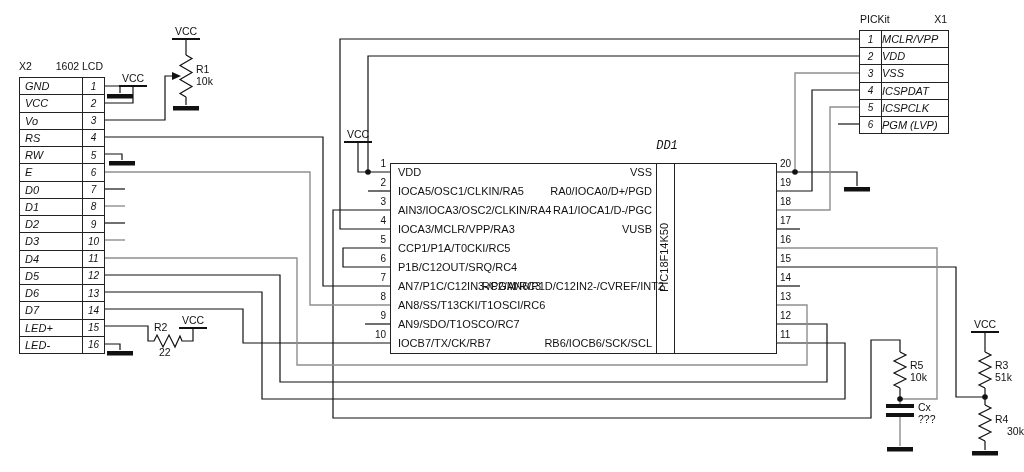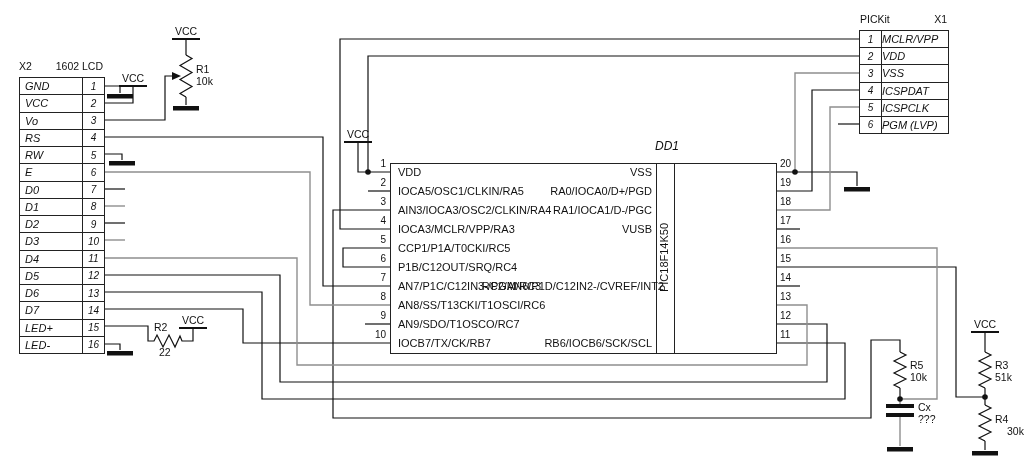--- a/index.html
+++ b/index.html
@@ -21,21 +21,21 @@
   .conn.rnum .name{text-align:left;padding-right:5px;padding-left:0;}
   
   #chip{position:absolute;left:390px;top:163px;width:385px;height:189px;border:1px solid #222;background:#fff;}
   #chip .divider{position:absolute;top:0;bottom:0;width:0;border-left:1px solid #222;}
   .cpin{position:absolute;font-size:11px;line-height:14px;height:14px;}
   .cpin.r{text-align:right;}
   .lnum{position:absolute;left:360px;width:26px;text-align:right;font-size:10px;}
   .rnum2{position:absolute;left:780px;width:26px;text-align:left;font-size:10px;}
   #chip-part{position:absolute;left:609px;top:251px;width:110px;height:13px;font-size:11px;
              text-align:center;transform:rotate(-90deg);}
-  #dd1{font-style:italic;font-size:12px;width:60px;text-align:center;}
+  #dd1{font-style:italic;font-size:12px;width:60px;text-align:center;font-family:Liberation Mono, monospace;}
 </style>
 </head>
 <body>
 
 <div id="canvas">
 
   <svg id="wires" width="1024" height="472" viewBox="0 0 1024 472">
     <g fill="none" stroke="#111111" stroke-width="1.2">
 
       <polyline points="390,229 340,229 340,39 859,39"></polyline>

